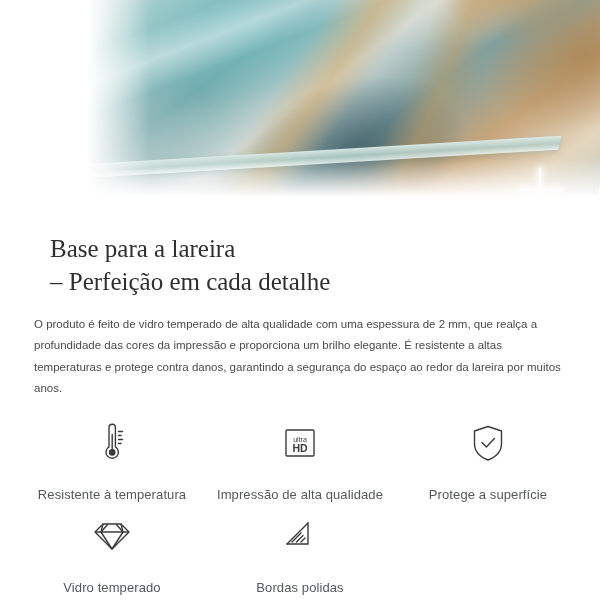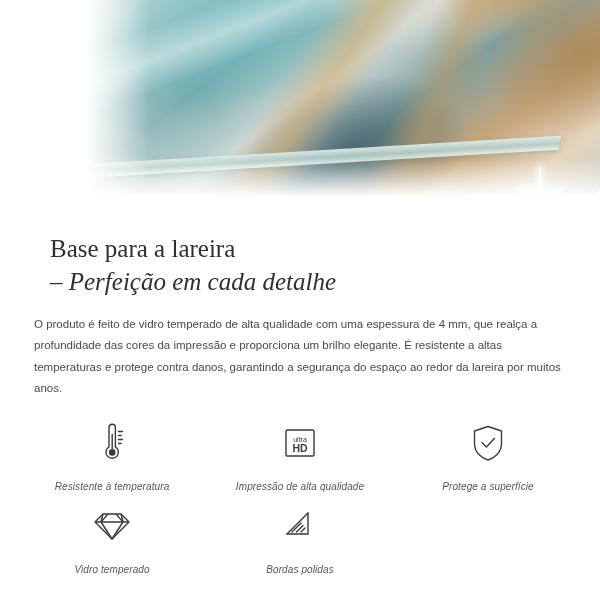--- a/index.html
+++ b/index.html
@@ -100,21 +100,21 @@
     padding: 14px 34px 0 34px;
   }
   .headline {
     font-family: "Liberation Serif", serif;
     font-size: 25px;
     line-height: 1.32;
     color: #2f2f2f;
     font-weight: 400;
     margin: 0 0 16px 16px;
   }
-  .headline .line2 { display: block; font-style: italic; }
+  .headline .line2 { display: block; }
   .paragraph {
     font-size: 11.5px;
     line-height: 1.85;
     color: #4a4a4a;
     margin: 0;
     max-width: 545px;
   }
 
   
   .features {
@@ -130,45 +130,44 @@
     align-items: center;
     text-align: center;
   }
   .feature-icon {
     height: 44px;
     display: flex;
     align-items: center;
     justify-content: center;
   }
   .feature-label {
-    margin-top: 16px;
-    font-size: 10px;
+    margin-top: 22px;
+    font-size: 13px;
     color: #55585a;
     letter-spacing: .1px;
-    font-style: italic;
   }
   svg { display: block; }
 </style>
 </head>
 <body>
 
 <div class="hero">
   <div class="hero-art"></div>
   <div class="hero-edge"></div>
   <div class="hero-mask-left"></div>
   <div class="hero-mask-bottom"></div>
   <div class="sparkle"></div>
 </div>
 
 <div class="content">
   <h1 class="headline">
     <span>Base para a lareira</span>
     <span class="line2">– Perfeição em cada detalhe</span>
   </h1>
-  <p class="paragraph">O produto é feito de vidro temperado de alta qualidade com uma espessura de 4 mm, que realça a profundidade das cores da impressão e proporciona um brilho elegante. É resistente a altas temperaturas e protege contra danos, garantindo a segurança do espaço ao redor da lareira por muitos anos.</p>
+  <p class="paragraph">O produto é feito de vidro temperado de alta qualidade com uma espessura de 2 mm, que realça a profundidade das cores da impressão e proporciona um brilho elegante. É resistente a altas temperaturas e protege contra danos, garantindo a segurança do espaço ao redor da lareira por muitos anos.</p>
 </div>
 
 <div class="features">
 
   <div class="feature">
     <div class="feature-icon">
       <svg width="40" height="44" viewBox="0 0 40 44" fill="none" stroke="#3a3a3a" stroke-width="1.4" stroke-linecap="round">
         <path d="M17 6.5a3.2 3.2 0 0 1 6.4 0v19.3a6.2 6.2 0 1 1-6.4 0z"></path>
         <path d="M20.2 13.5v14.2"></path>
         <circle cx="20.2" cy="31.4" r="3.3" fill="#3a3a3a" stroke="none"></circle>

